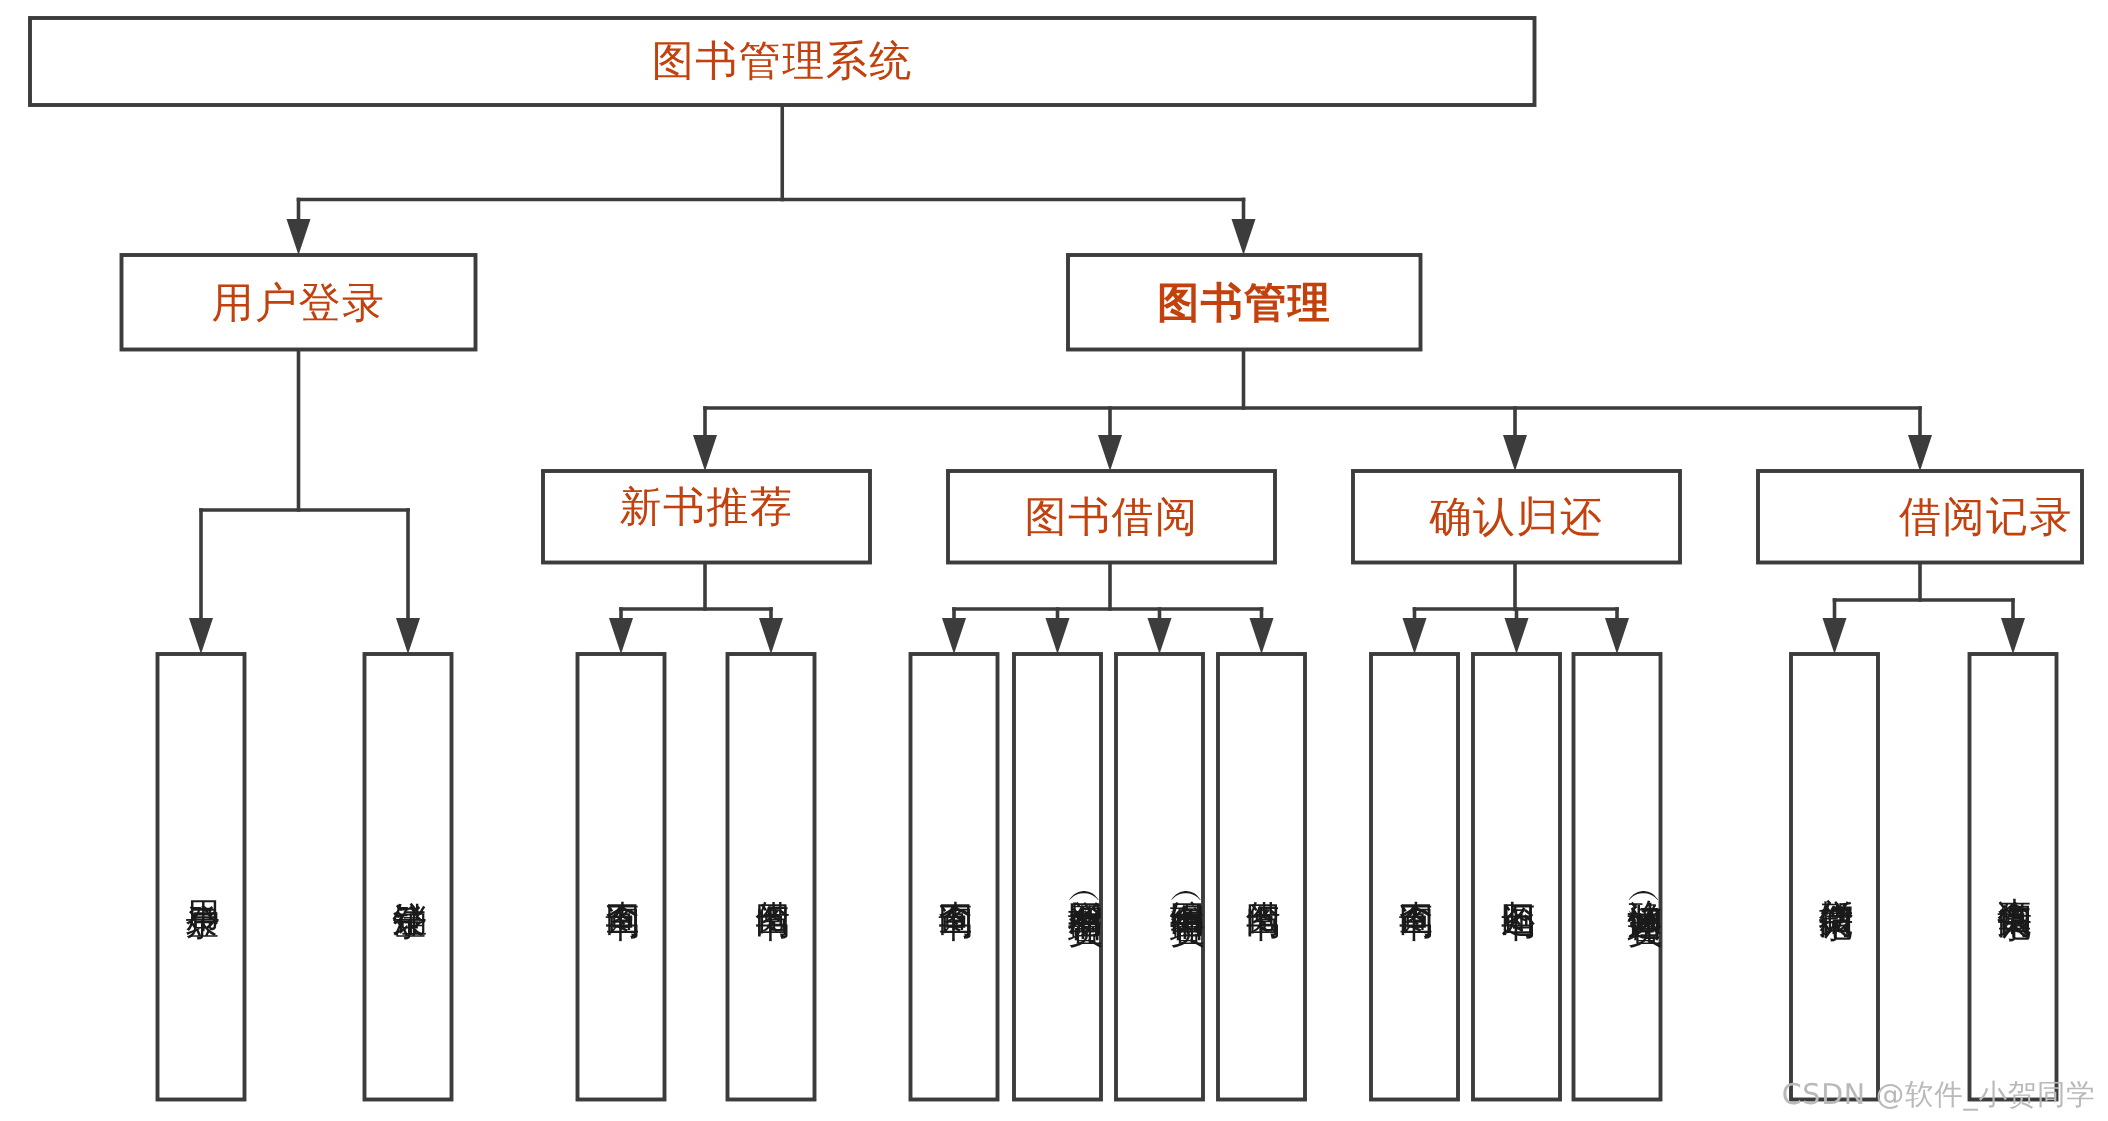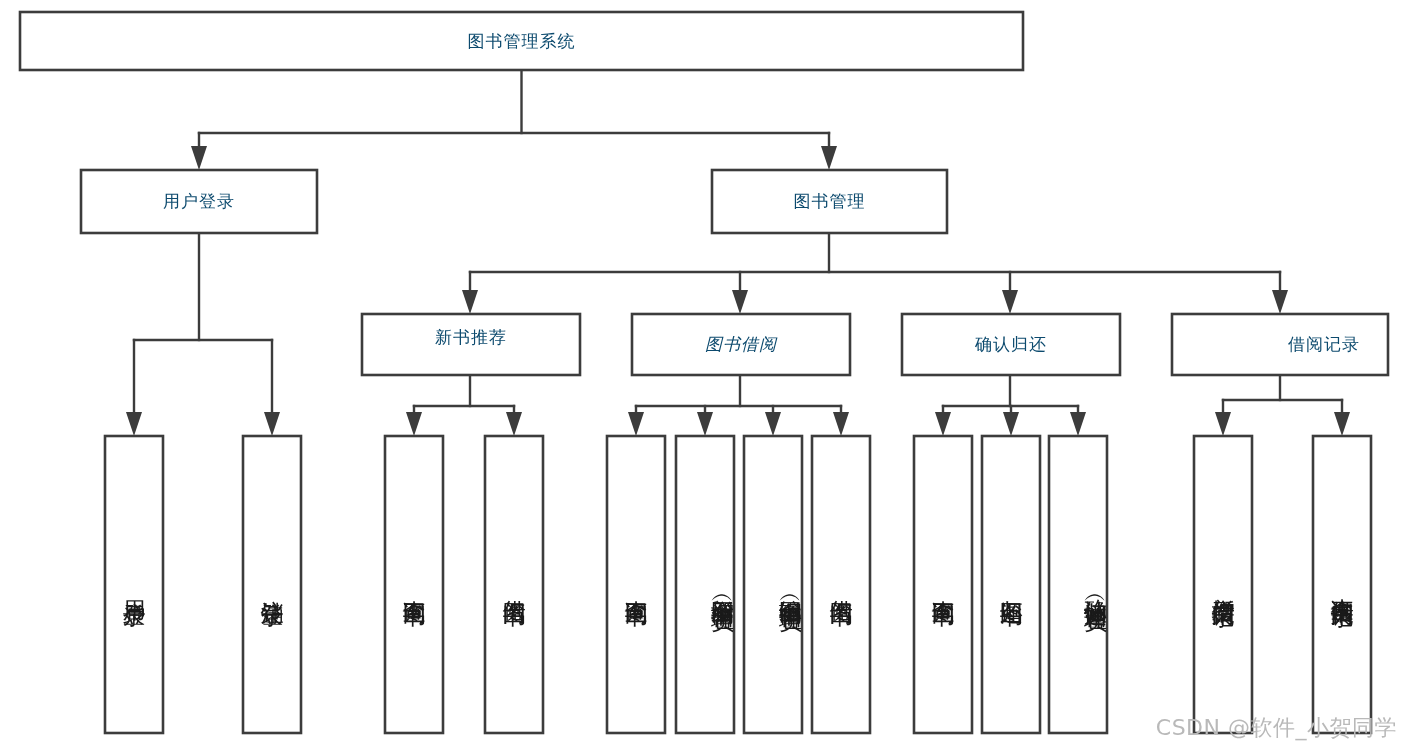--- a/index.html
+++ b/index.html
@@ -54,35 +54,35 @@
     display: flex;
     align-items: center;
     justify-content: center;
     text-align: center;
     pointer-events: none;
     white-space: nowrap;
   }
   .hlabel {
     position: absolute;
     font-family: "DejaVu Sans", "Liberation Sans", sans-serif;
-    font-size: 17px;
-    color: #0c4a6e;
+    font-size: 28px;
+    color: #c2410c;
     display: flex;
     align-items: center;
     justify-content: center;
     letter-spacing: 1px;
     pointer-events: none;
     white-space: nowrap;
   }
   .watermark {
     position: absolute;
     right: 8px;
     bottom: 4px;
     font-family: "DejaVu Sans", "Liberation Sans", sans-serif;
-    font-size: 22px;
+    font-size: 19px;
     color: #b9b9b9;
     letter-spacing: 0.5px;
     white-space: nowrap;
   }
 </style>
 </head>
 <body>
 
 <div id="canvas">
 
@@ -186,24 +186,24 @@
     <rect class="node-box" x="982" y="436" width="58" height="297"></rect>
     <rect class="node-box" x="1049" y="436" width="58" height="297"></rect>
 
     <rect class="node-box" x="1194" y="436" width="58" height="297"></rect>
     <rect class="node-box" x="1313" y="436" width="58" height="297"></rect>
   </svg>
 
   <div class="hlabel" style="left:20px; top:12px; width:1003px; height:58px;">图书管理系统</div>
 
   <div class="hlabel" style="left:81px; top:170px; width:236px; height:63px;">用户登录</div>
-  <div class="hlabel" style="left:712px; top:170px; width:235px; height:63px;">图书管理</div>
+  <div class="hlabel" style="left:712px; top:170px; width:235px; height:63px;font-weight:bold;">图书管理</div>
 
   <div class="hlabel" style="left:362px; top:314px; width:218px; height:47px;">新书推荐</div>
-  <div class="hlabel" style="left:632px; top:314px; width:218px; height:61px;font-style:italic;">图书借阅</div>
+  <div class="hlabel" style="left:632px; top:314px; width:218px; height:61px;">图书借阅</div>
   <div class="hlabel" style="left:902px; top:314px; width:218px; height:61px;">确认归还</div>
   <div class="hlabel" style="left:1172px; top:314px; width:216px; height:61px;padding-left:44px;">借阅记录</div>
 
   <div class="vlabel" style="left:105px; top:436px; width:58px; height:297px;">用户登录</div>
   <div class="vlabel" style="left:243px; top:436px; width:58px; height:297px;">注销登录</div>
 
   <div class="vlabel" style="left:385px; top:436px; width:58px; height:297px;">查询图书</div>
   <div class="vlabel" style="left:485px; top:436px; width:58px; height:297px;">借阅图书</div>
 
   <div class="vlabel" style="left:607px; top:436px; width:58px; height:297px;">查询图书</div>

